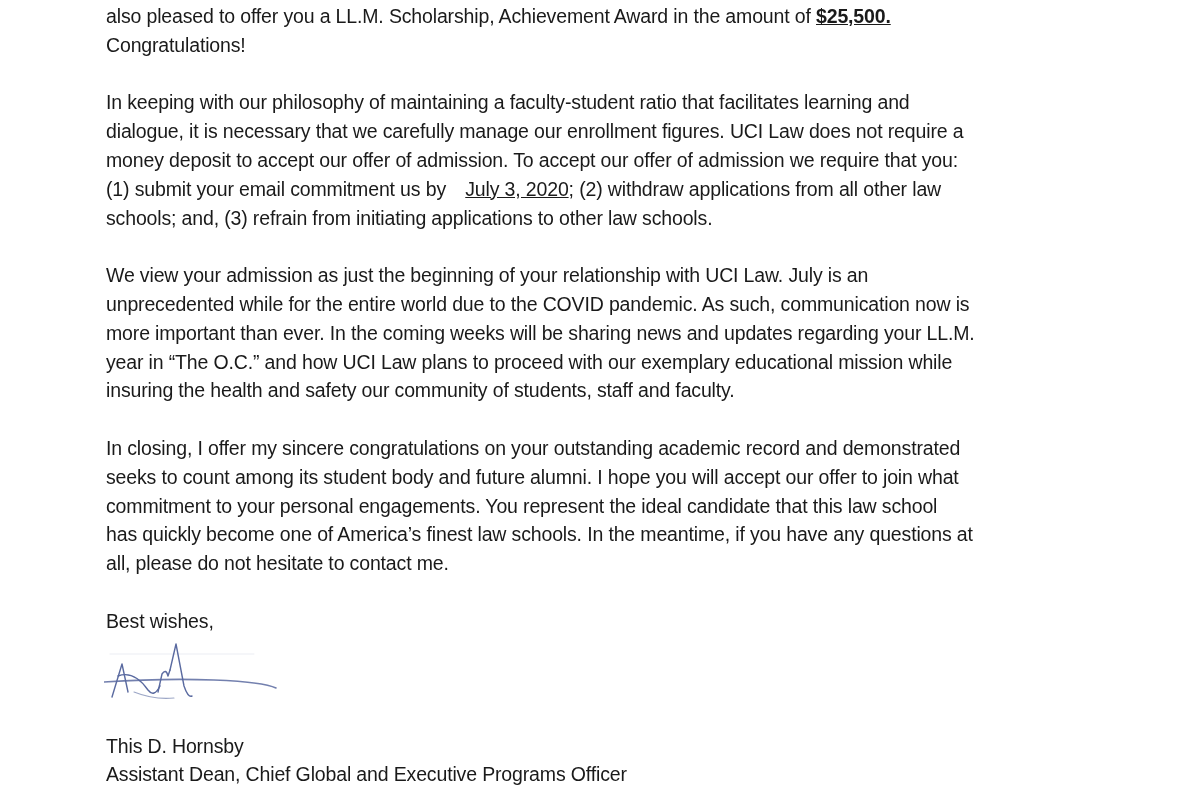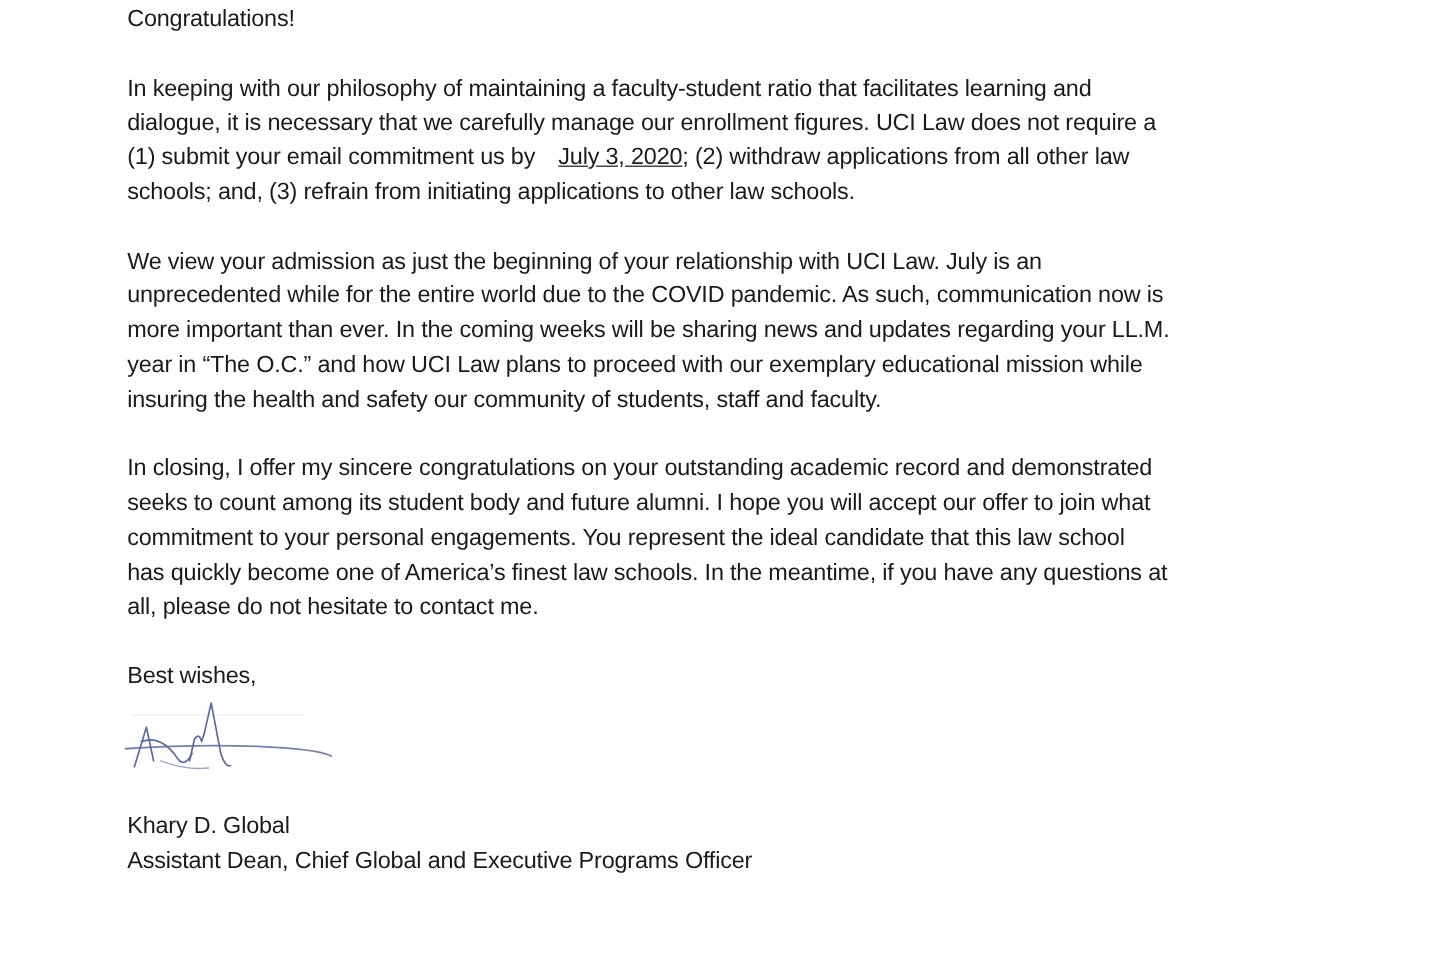--- a/index.html
+++ b/index.html
@@ -11,27 +11,29 @@
   .bold-u { font-weight: bold; text-decoration: underline; }
   .u { text-decoration: underline; margin-left: 14px; }
   .sig { display: block; height: 64px; width: 180px; margin: 4px 0 2px -2px; }
   .sig-gap { height: 26px; }
 </style>
 </head>
 <body>
 
 <div class="page">
   <div>
+    <div class="line"><span>also pleased to offer you a LL.M. Scholarship, Achievement Award in the amount of </span><span class="bold-u">$25,500.</span></div>
     <div class="line">Congratulations!</div>
   </div>
   <div class="gap"></div>
 
   <div>
     <div class="line">In keeping with our philosophy of maintaining a faculty-student ratio that facilitates learning and</div>
     <div class="line">dialogue, it is necessary that we carefully manage our enrollment figures. UCI Law does not require a</div>
+    <div class="line">money deposit to accept our offer of admission. To accept our offer of admission we require that you:</div>
     <div class="line"><span>(1) submit your email commitment us by </span><span class="u">July 3, 2020</span><span>; (2) withdraw applications from all other law</span></div>
     <div class="line">schools; and, (3) refrain from initiating applications to other law schools.</div>
   </div>
   <div class="gap"></div>
 
   <div>
     <div class="line">We view your admission as just the beginning of your relationship with UCI Law. July is an</div>
     <div class="line">unprecedented while for the entire world due to the COVID pandemic. As such, communication now is</div>
     <div class="line">more important than ever. In the coming weeks will be sharing news and updates regarding your LL.M.</div>
     <div class="line">year in “The O.C.” and how UCI Law plans to proceed with our exemplary educational mission while</div>
@@ -56,15 +58,15 @@
       <path d="M8 57 L18 24 L24 52" stroke-width="1.4"></path>
       <path d="M14 36 Q30 30 44 50 Q50 58 56 46" stroke-width="1.4"></path>
       <path d="M54 52 L58 34 Q62 28 64 36 L66 30" stroke-width="1.4"></path>
       <path d="M66 30 L72 4 L80 46 Q84 58 88 56" stroke-width="1.4"></path>
       <path d="M30 52 Q50 60 70 58" stroke-width="1.1" opacity="0.6"></path>
       <path d="M6 14 L150 14" stroke-width="0.6" opacity="0.2"></path>
     </g>
   </svg>
   <div class="sig-gap"></div>
 
-  <div class="line">Khary D. Global</div>
+  <div class="line">This D. Hornsby</div>
   <div class="line">Assistant Dean, Chief Global and Executive Programs Officer</div>
 </div>
 
 </body></html>

